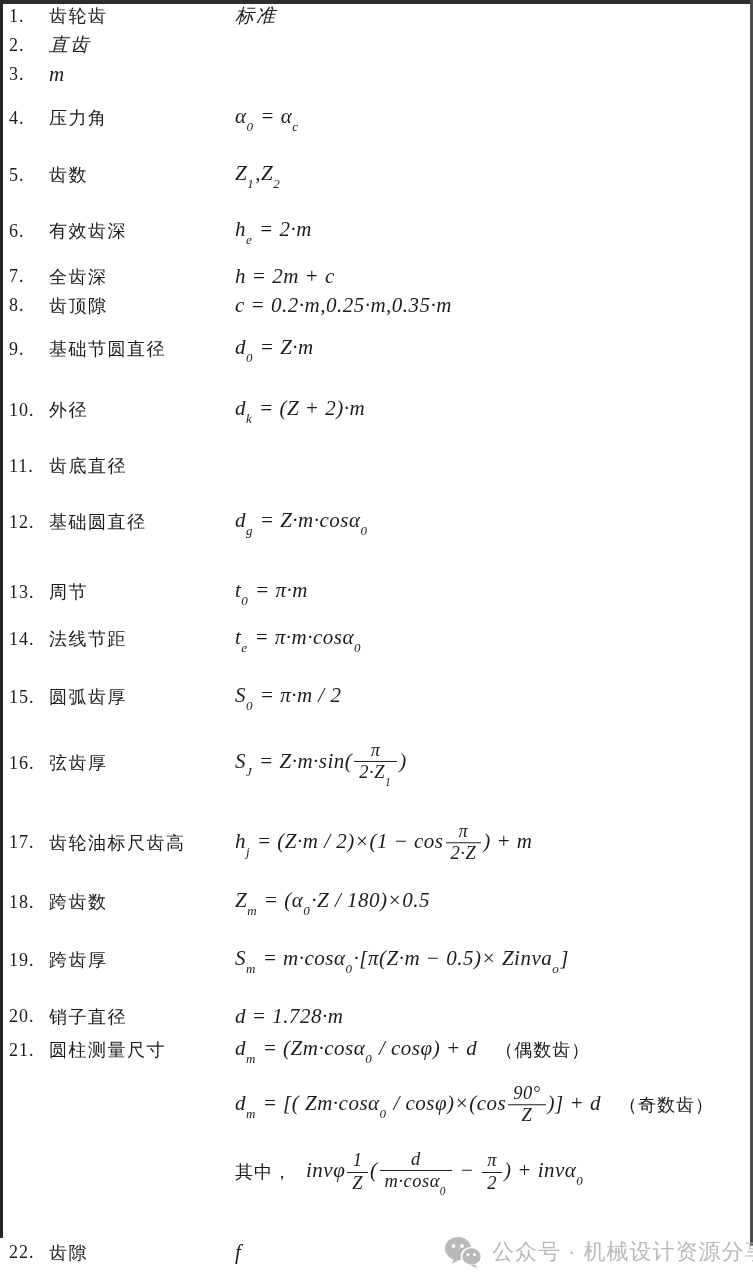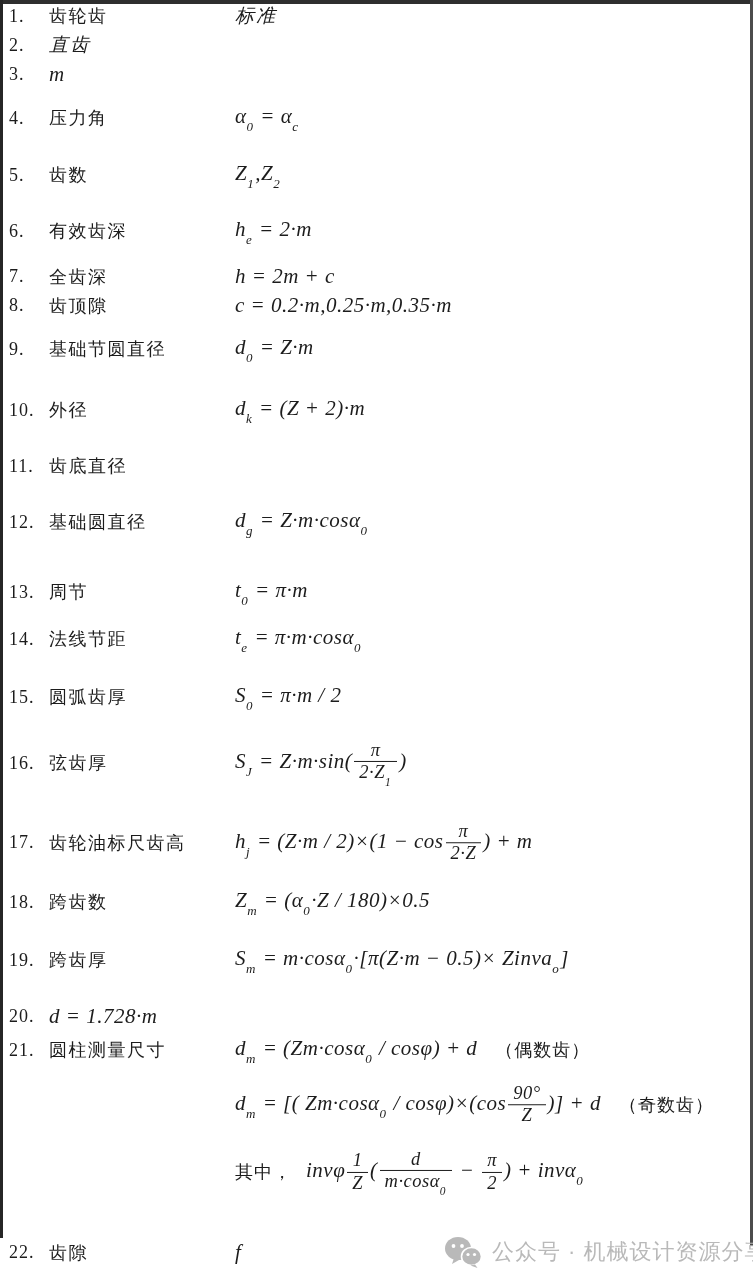--- a/index.html
+++ b/index.html
@@ -170,20 +170,21 @@
         <span class="row-label">跨齿数</span>
         <span class="row-formula">Z<sub>m</sub> = (α<sub>0</sub>·Z / 180)×0.5</span>
       </div>
       <div class="row" style="top: 960px;">
         <span class="row-num">19.</span>
         <span class="row-label">跨齿厚</span>
         <span class="row-formula">S<sub>m</sub> = m·cosα<sub>0</sub>·[π(Z·m − 0.5)× Zinva<sub>o</sub>]</span>
       </div>
       <div class="row" style="top: 1008px; margin-top: 8px;">
         <span class="row-num">20.</span>
+        <span class="row-label">销子直径</span>
         <span class="row-formula">d = 1.728·m</span>
       </div>
       <div class="row" style="top: 1050px;">
         <span class="row-num">21.</span>
         <span class="row-label">圆柱测量尺寸</span>
         <span class="row-formula">d<sub>m</sub> = (Zm·cosα<sub>0</sub> / cosφ) + d</span>
         <span class="row-note">（偶数齿）</span>
       </div>
       <div class="row" style="top: 1105px;">
         <span class="row-num"></span>

